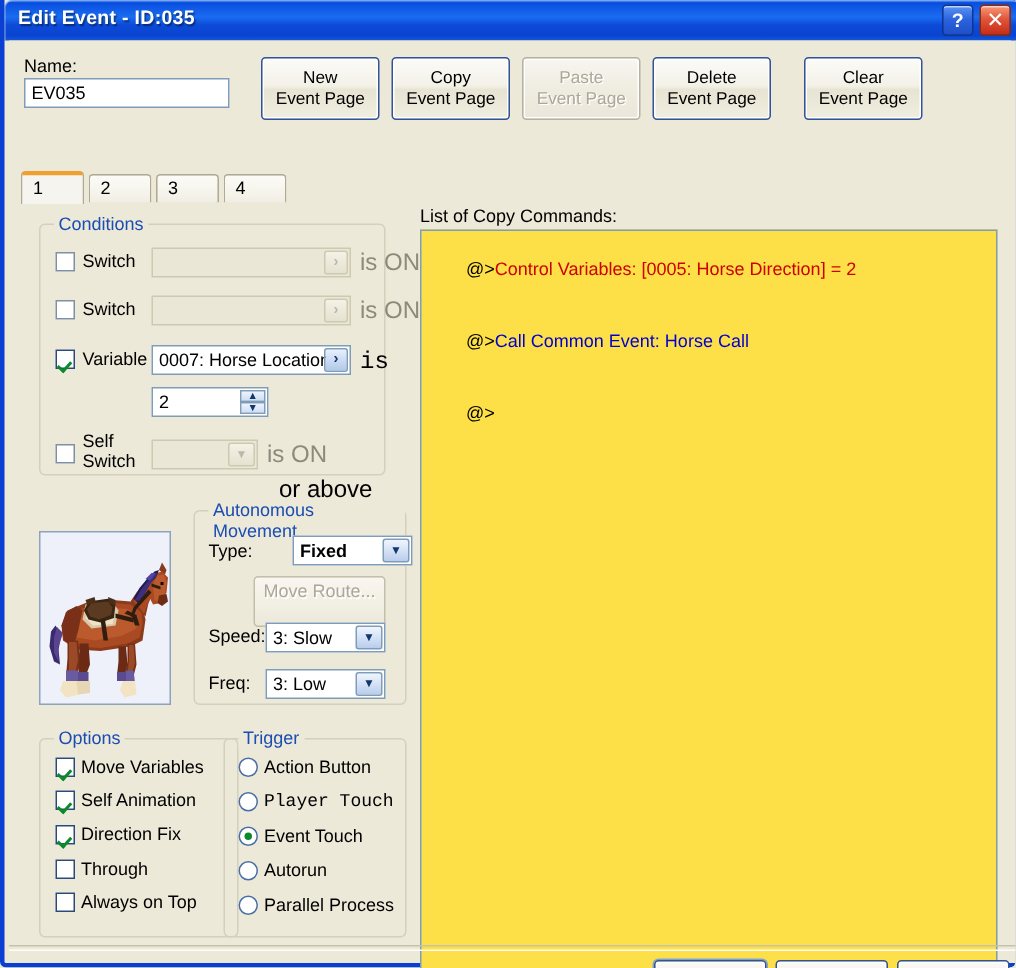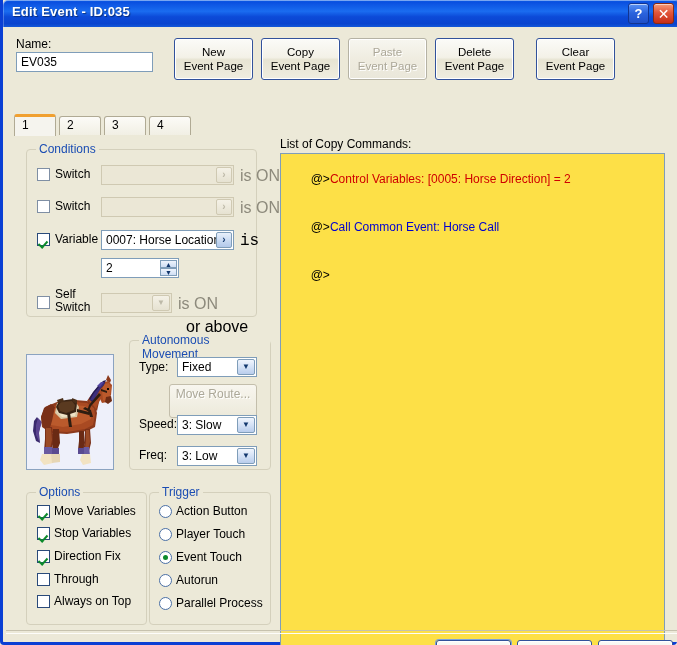--- a/index.html
+++ b/index.html
@@ -109,21 +109,21 @@
   .group{
     position:absolute;box-sizing:border-box;
     border:1px solid #d4d0bc;border-radius:4px;
   }
   .group-title{
     position:absolute;top:-8px;left:9px;background:#ece9d8;
     padding:0 3px;color:#1b4db3;font-size:12px;
   }
   #grp-conditions{left:20px;top:122px;width:231px;height:168px;}
   #grp-autonomous{left:123px;top:313px;width:142px;height:130px;}
-  #grp-options{left:20px;top:465px;width:121px;height:133px;}
+  #grp-options{left:20px;top:465px;width:133px;height:133px;}
   #grp-trigger{left:143px;top:465px;width:122px;height:133px;}
   
   .cb{
     position:absolute;width:13px;height:13px;box-sizing:border-box;
     background:#fff;border:1px solid #2a4a7a;cursor:default;
   }
   .cb.checked:after{
     content:"";position:absolute;left:2px;top:5px;width:4px;height:7px;
     border:solid #0c8a2b;border-width:0 2px 2px 0;
     transform:rotate(42deg);
@@ -389,21 +389,21 @@
         <path d="M26 74 L32 74 L33 88 L30 96 L25 96 L26 85 Z" fill="#6a2a14"></path>
         <path d="M25 93 L32 93 L32 99 L25 99 Z" fill="#5a4a90"></path>
         <path d="M24 99 L33 99 L33 107 L25 108 Z" fill="#e6d6b4"></path>
       </svg>
     </div>
 
     <div class="group" id="grp-autonomous">
       <div class="group-title">Autonomous Movement</div>
     </div>
     <div class="rowlabel" style="left:133px;top:333px;">Type:</div>
-    <div class="combo" style="left:171px;top:330px;width:80px;">
+    <div class="combo" style="left:189px;top:330px;width:80px;font-weight:bold;">
       <span>Fixed</span>
       <span class="cbtn-wide">▼</span>
     </div>
     <div id="btn-move-route">Move Route...</div>
     <div class="rowlabel" style="left:133px;top:390px;text-align:center;">Speed:</div>
     <div class="combo" style="left:171px;top:388px;width:80px;">
       <span>3: Slow</span>
       <span class="cbtn-wide">▼</span>
     </div>
     <div class="rowlabel" style="left:133px;top:421px;">Freq:</div>
@@ -411,35 +411,35 @@
       <span>3: Low</span>
       <span class="cbtn-wide">▼</span>
     </div>
 
     <div class="group" id="grp-options">
       <div class="group-title">Options</div>
     </div>
     <div class="cb checked" style="left:31px;top:478px;"></div>
     <div class="rowlabel" style="left:48px;top:477px;">Move Variables</div>
     <div class="cb checked" style="left:31px;top:500px;"></div>
-    <div class="rowlabel" style="left:48px;top:499px;">Stop Variables</div>
+    <div class="rowlabel" style="left:48px;top:499px;">Self Animation</div>
     <div class="cb checked" style="left:31px;top:523px;"></div>
     <div class="rowlabel" style="left:48px;top:522px;">Direction Fix</div>
     <div class="cb" style="left:31px;top:546px;"></div>
     <div class="rowlabel" style="left:48px;top:545px;">Through</div>
     <div class="cb" style="left:31px;top:568px;"></div>
     <div class="rowlabel" style="left:48px;top:567px;">Always on Top</div>
 
     <div class="group" id="grp-trigger">
       <div class="group-title">Trigger</div>
     </div>
     <div class="radio" style="left:153px;top:478px;"></div>
     <div class="rowlabel" style="left:170px;top:477px;">Action Button</div>
     <div class="radio" style="left:153px;top:501px;"></div>
-    <div class="rowlabel" style="left:170px;top:500px;">Player Touch</div>
+    <div class="rowlabel" style="left:170px;top:500px;font-family:Liberation Mono, monospace;">Player Touch</div>
     <div class="radio sel" style="left:153px;top:524px;"></div>
     <div class="rowlabel" style="left:170px;top:523px;">Event Touch</div>
     <div class="radio" style="left:153px;top:547px;"></div>
     <div class="rowlabel" style="left:170px;top:546px;">Autorun</div>
     <div class="radio" style="left:153px;top:570px;"></div>
     <div class="rowlabel" style="left:170px;top:569px;">Parallel Process</div>
 
     <div id="list-label">List of Copy Commands:</div>
     <div id="list-box">
       <div class="cmdline">

